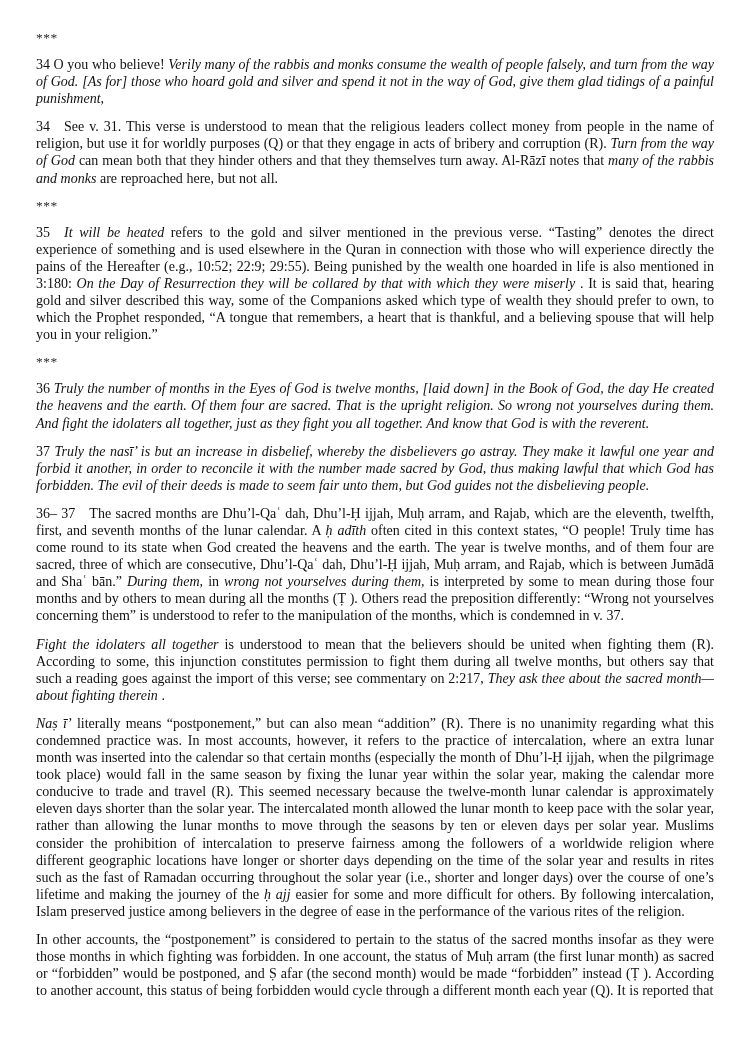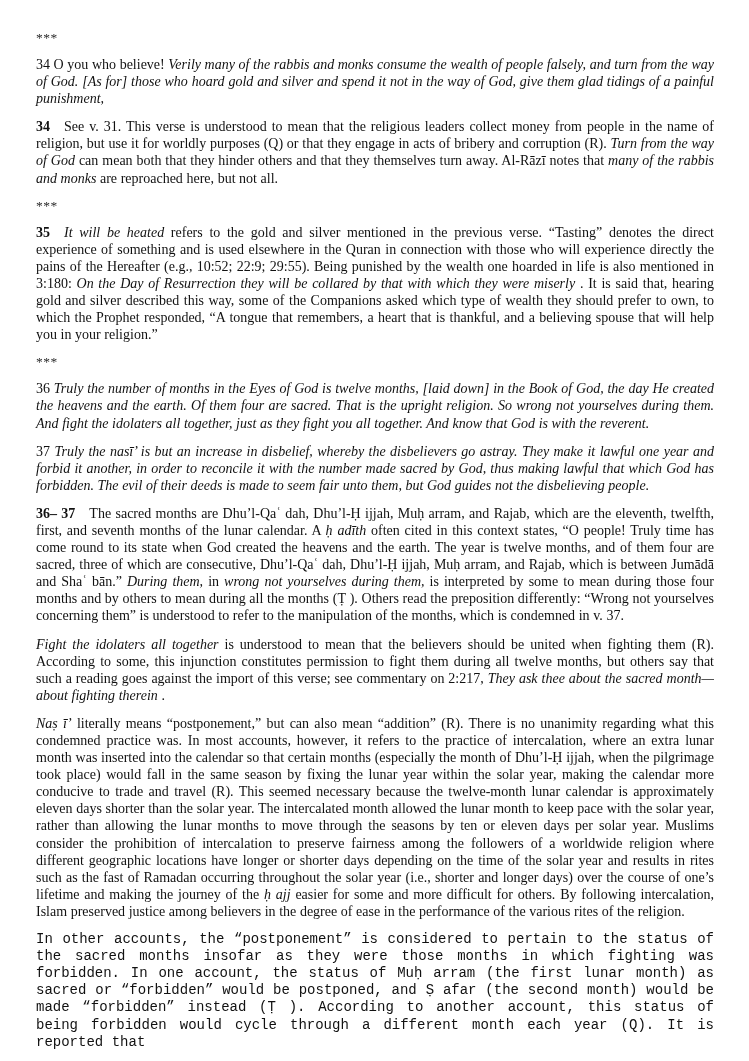--- a/index.html
+++ b/index.html
@@ -44,25 +44,23 @@
     word-spacing: 0.1px;
   }
   .para.verse {
     text-align: justify;
   }
   .para.commentary {
     text-align: justify;
   }
   .para.last {
     margin-bottom: 16px;
-    font-family: Liberation Mono, monospace;
   }
   .num {
     display: inline;
-    font-weight: bold;
   }
   .numspace {
     display: inline-block;
     width: 14px;
   }
   i, em {
     font-style: italic;
   }
 </style>
 </head>

